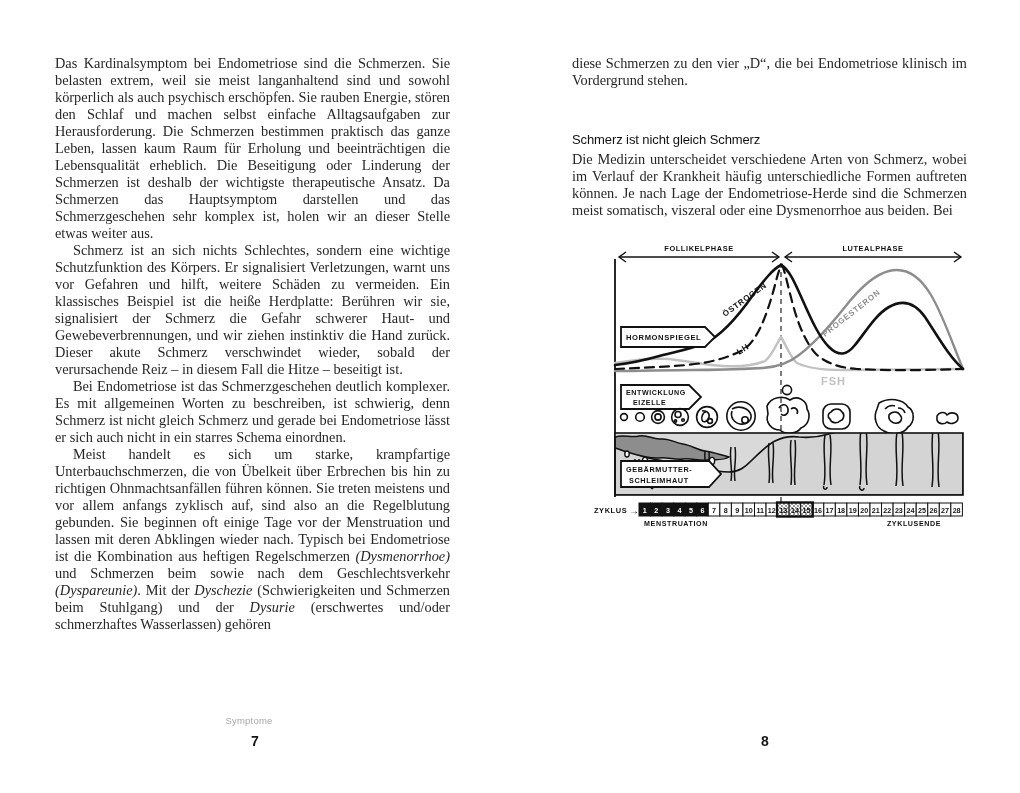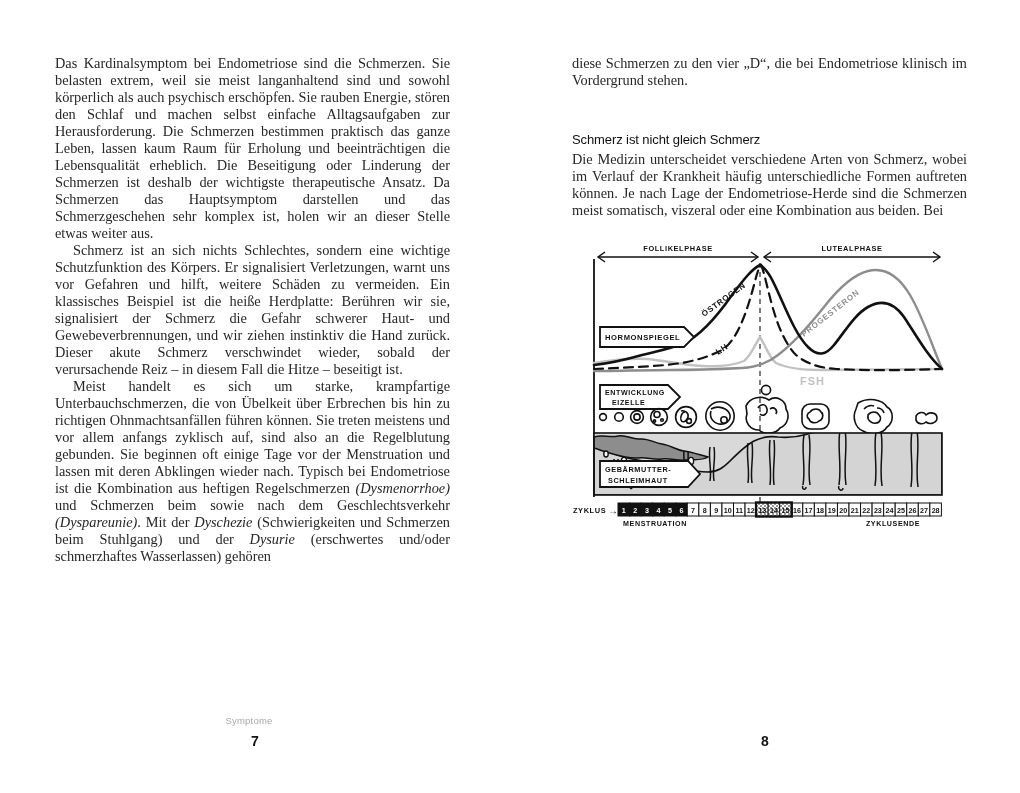--- a/index.html
+++ b/index.html
@@ -96,20 +96,21 @@
     font-family: "Liberation Sans", sans-serif;
     font-weight: 700;
     font-size: 14px;
     color: #141414;
   }
 
   
   .figure-wrap {
     margin-top: 26px;
     width: 395px;
+    margin-left: 21px;
   }
   .figure-wrap svg { display: block; width: 395px; height: 290px; }
 
   .fig-label-text {
     font-family: "Liberation Sans", sans-serif;
     font-weight: 700;
     letter-spacing: 0.6px;
   }
   .hand-text {
     font-family: "Liberation Sans", sans-serif;
@@ -122,20 +123,21 @@
 <div class="spread">
 
   <div class="page page-left">
     <div class="col">
 
 
       <p class="body">Das Kardinalsymptom bei Endometriose sind die Schmerzen. Sie belasten extrem, weil sie meist langanhaltend sind und sowohl körperlich als auch psychisch erschöpfen. Sie rauben Energie, stören den Schlaf und machen selbst einfache Alltagsaufgaben zur Herausforderung. Die Schmerzen bestimmen praktisch das ganze Leben, lassen kaum Raum für Erholung und beeinträchtigen die Lebensqualität erheblich. Die Beseitigung oder Linderung der Schmerzen ist deshalb der wichtigste therapeutische Ansatz. Da Schmerzen das Hauptsymptom darstellen und das Schmerzgeschehen sehr komplex ist, holen wir an dieser Stelle etwas weiter aus.</p>
 
       <p class="body indent">Schmerz ist an sich nichts Schlechtes, sondern eine wichtige Schutzfunktion des Körpers. Er signalisiert Verletzungen, warnt uns vor Gefahren und hilft, weitere Schäden zu vermeiden. Ein klassisches Beispiel ist die heiße Herdplatte: Berühren wir sie, signalisiert der Schmerz die Gefahr schwerer Haut- und Gewebeverbrennungen, und wir ziehen instinktiv die Hand zurück. Dieser akute Schmerz verschwindet wieder, sobald der verursachende Reiz – in diesem Fall die Hitze – beseitigt ist.</p>
 
+      <p class="body indent">Bei Endometriose ist das Schmerzgeschehen deutlich komplexer. Es mit allgemeinen Worten zu beschreiben, ist schwierig, denn Schmerz ist nicht gleich Schmerz und gerade bei Endometriose lässt er sich auch nicht in ein starres Schema einordnen.</p>
 
       <p class="body indent" id="left-final-paragraph"><span>Meist handelt es sich um starke, krampfartige Unterbauchschmerzen, die von Übelkeit über Erbrechen bis hin zu richtigen Ohnmachtsanfällen führen können. Sie treten meistens und vor allem anfangs zyklisch auf, sind also an die Regelblutung gebunden. Sie beginnen oft einige Tage vor der Menstruation und lassen mit deren Abklingen wieder nach. Typisch bei Endometriose ist die Kombination aus heftigen Regelschmerzen </span><em>(Dysmenorrhoe)</em><span> und Schmerzen beim sowie nach dem Geschlechtsverkehr </span><em>(Dyspareunie)</em><span>. Mit der </span><em>Dyschezie</em><span> (Schwierigkeiten und Schmerzen beim Stuhlgang) und der </span><em>Dysurie</em><span> (erschwertes und/oder schmerzhaftes Wasserlassen) gehören</span></p>
 
     </div>
 
     <div class="footer">
       <div class="running-head">Symptome</div>
       <div class="folio">7</div>
     </div>
   </div>
@@ -143,21 +145,21 @@
   <div class="page page-right">
     <div class="col">
 
       <p class="body">diese Schmerzen zu den vier „D“, die bei Endometriose klinisch im Vordergrund stehen.</p>
 
 
       <div class="spacer-section"></div>
 
       <h2 class="section-title">Schmerz ist nicht gleich Schmerz</h2>
 
-      <p class="body">Die Medizin unterscheidet verschiedene Arten von Schmerz, wobei im Verlauf der Krankheit häufig unterschiedliche Formen auftreten können. Je nach Lage der Endometriose-Herde sind die Schmerzen meist somatisch, viszeral oder eine Kombination aus beiden. Bei</p>
+      <p class="body">Die Medizin unterscheidet verschiedene Arten von Schmerz, wobei im Verlauf der Krankheit häufig unterschiedliche Formen auftreten können. Je nach Lage der Endometriose-Herde sind die Schmerzen meist somatisch, viszeral oder eine Dysmenorrhoe aus beiden. Bei</p>
 
       <div class="figure-wrap">
         <svg viewBox="0 0 395 290" xmlns="http://www.w3.org/2000/svg">
 
           <defs>
             <pattern id="fertileHatch" width="4" height="4" patternUnits="userSpaceOnUse">
               <rect width="4" height="4" fill="#ffffff"></rect>
               <rect width="2" height="2" fill="#9a9a9a"></rect>
               <rect x="2" y="2" width="2" height="2" fill="#9a9a9a"></rect>
             </pattern>

